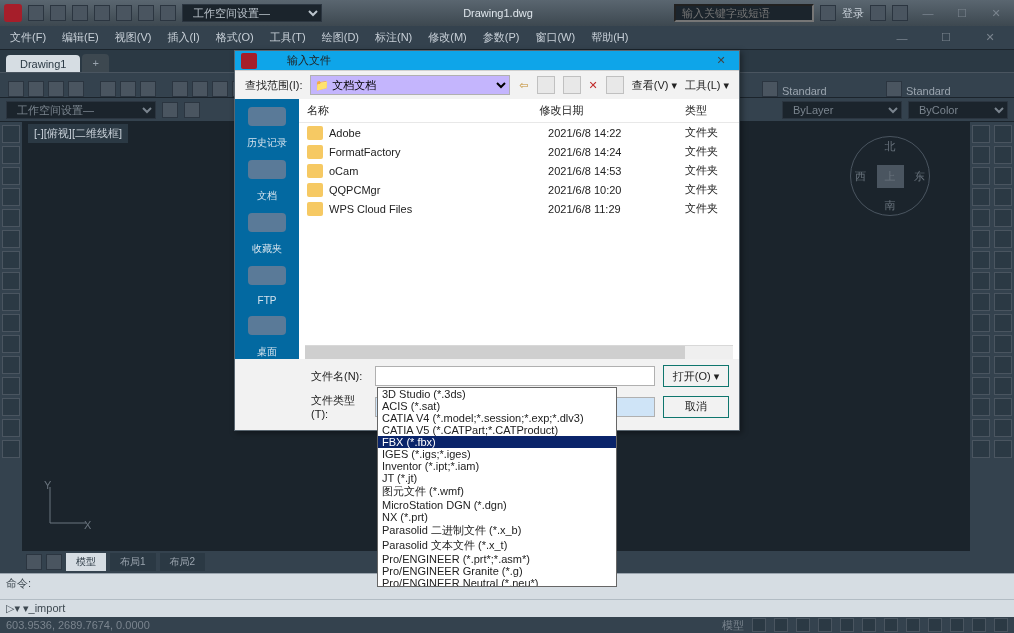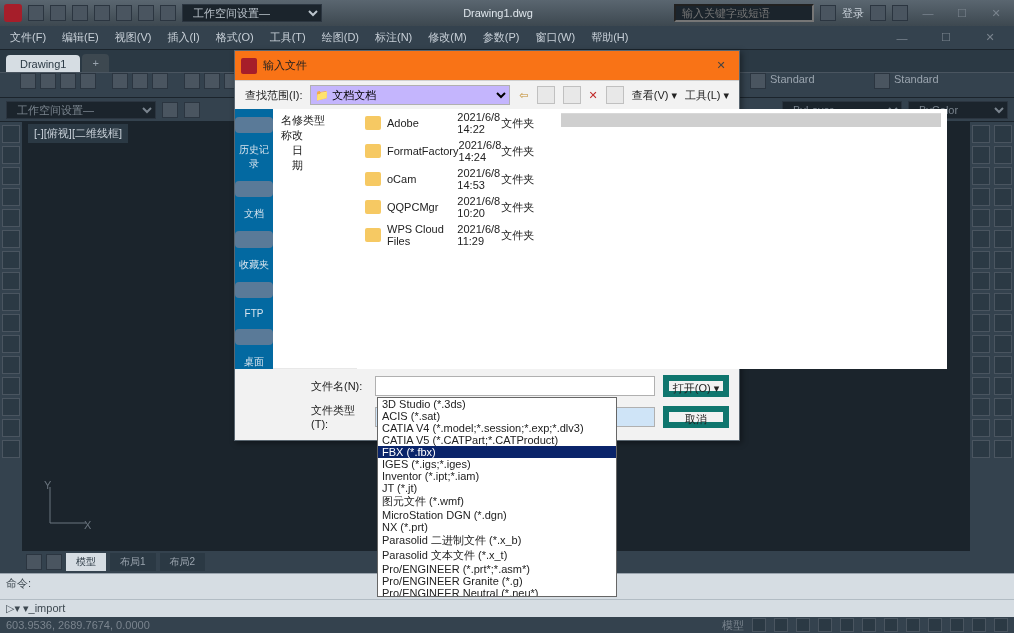--- a/index.html
+++ b/index.html
@@ -9,21 +9,21 @@
 .tb-ico { width:16px; height:16px; background:#4a5560; border:1px solid #2b3540; }
 .workspace-sel { background:#1b242c; color:#bbc4cc; border:1px solid #2b3540; padding:1px 6px; width:140px; height:18px; }
 .titlebar .file-title { flex:1; text-align:center; color:#dfe6ec; }
 .search-top { background:#1b242c; color:#8a949e; padding:1px 6px; width:140px; height:18px; }
 .win-ctrl { width:28px; height:18px; display:flex; align-items:center; justify-content:center; color:#7a848e; }
 .menubar { height:24px; background:#34424e; display:flex; align-items:center; padding:0 10px; gap:16px; color:#c8d0d8; border-bottom:1px solid #1b242c; }
 .menubar span { cursor:default; }
 .doctab-row { height:22px; background:#2b3944; display:flex; align-items:flex-end; padding-left:6px; }
 .doctab { background:#d6dde3; color:#2b3944; padding:3px 14px 2px; border-top-left-radius:4px; border-top-right-radius:4px; margin-right:2px; }
 .doctab.plus { background:#3d4850; color:#9aa4ae; padding:3px 10px; }
-.toolbar2 { height:26px; background:#34424e; display:flex; align-items:flex-start; padding:0 20px; gap:4px; border-top:1px solid #4a5560; border-bottom:1px solid #1b242c; }
+.toolbar2 { height:26px; background:#34424e; display:flex; align-items:flex-end; padding:0 8px; gap:4px; border-top:1px solid #4a5560; border-bottom:1px solid #1b242c; }
 .toolbar2 .spacer { width:8px; }
 .prop-row { height:24px; background:#34424e; display:flex; align-items:center; padding:0 6px; gap:6px; border-bottom:1px solid #1b242c; color:#7a848e; }
 .prop-sel { background:#1b242c; color:#7a848e; border:1px solid #2b3540; padding:1px 6px; height:18px; }
 .main { position:absolute; top:122px; left:0; right:0; bottom:60px; display:flex; }
 .ltool { width:22px; background:#34424e; display:flex; flex-direction:column; gap:3px; padding:3px 2px; }
 .rtool { width:22px; background:#34424e; display:flex; flex-direction:column; gap:3px; padding:3px 2px; }
 .ltool .ti,.rtool .ti { width:18px; height:18px; background:#2b3944; border:1px solid #4a5560; }
 .canvas { flex:1; background:#1b242c; position:relative; }
 .viewport-label { position:absolute; top:2px; left:6px; background:#2b3944; color:#c8d0d8; padding:2px 6px; }
 .viewcube { position:absolute; top:14px; right:40px; width:80px; height:80px; border:1px solid #4a5560; border-radius:50%; display:flex; align-items:center; justify-content:center; color:#6a747e; }
@@ -34,49 +34,49 @@
 .cmd-area { position:absolute; bottom:16px; left:0; right:0; height:44px; background:#d6dde3; border-top:1px solid #9aa4ae; display:flex; flex-direction:column; }
 .cmd-hist { flex:1; padding:2px 6px; color:#3d4850; font-size:11px; }
 .cmd-line { display:flex; align-items:center; padding:2px 6px; gap:16px; border-top:1px solid #b2bcc4; }
 .cmd-prompt { color:#3d4850; }
 .cmd-input { flex:1; border:none; background:transparent; font-size:11px; }
 .status { position:absolute; bottom:0; left:0; right:0; height:16px; background:#34424e; display:flex; align-items:center; padding:0 6px; gap:8px; color:#7a848e; font-size:10px; }
 .status .stat-ico { width:14px; height:14px; background:#2b3944; border:1px solid #4a5560; }
 
 
 .dlg { position:absolute; top:50px; left:234px; width:506px; background:#f2f2f2; border:1px solid #5a6670; box-shadow:2px 2px 6px rgba(0,0,0,.4); }
-.dlg-title { height:30px; background:#f97316; display:flex; align-items:center; padding:0 6px; border-bottom:1px solid #d0d0d0; }
+.dlg-title { height:20px; background:#0ea5e9; display:flex; align-items:center; padding:0 6px; border-bottom:1px solid #d0d0d0;gap:24px; }
 .dlg-title .a { width:16px; height:16px; background:#a61e2a; border-radius:2px; margin-right:6px; }
 .dlg-title .t { flex:1; color:#222; }
 .dlg-title .x { width:24px; text-align:center; color:#444; }
 .dlg-nav { height:28px; display:flex; align-items:center; padding:0 10px; gap:8px; }
 .dlg-nav .lbl { color:#222; }
 .dlg-nav .loc { flex:1; display:flex; align-items:center; }
 .dlg-nav select { width:200px; height:20px; border:1px solid #b0b0b0; background:#c4b5fd; }
 .dlg-nav .nav-ico { width:18px; height:18px; background:#e8e8e8; border:1px solid #c0c0c0; }
 .dlg-nav .link { color:#222; }
 .dlg-body { display:flex; height:260px; }
 .dlg-side { width:64px; background:#0369a1; display:flex; flex-direction:column; align-items:center; padding-top:8px; gap:10px; }
 .dlg-side .sico { width:38px; height:38px; background:#5a7a98; border-radius:4px; }
 .dlg-side .slbl { color:#d8e4ee; font-size:10px; text-align:center; }
-.dlg-list { flex:1; background:#fff; display:flex; flex-direction:row; }
+.dlg-list { flex:1; background:#fff; display:flex; flex-direction:column; }
 .dlg-cols { display:flex; padding:4px 8px; color:#222; border-bottom:1px solid #e8e8e8; }
 .col-name { flex:1.6; }
 .col-date { flex:1; }
 .col-type { width:46px; }
 .dlg-row { display:flex; align-items:center; padding:2px 8px; color:#222; }
 .dlg-row .folder-ico { width:16px; height:14px; background:#f6c963; border-radius:2px; margin-right:6px; }
 .dlg-scroll { height:14px; background:#efefef; border-top:1px solid #d8d8d8; margin:4px 6px 0; display:flex; }
 .dlg-scroll .thumb { width:380px; background:#cfcfcf; }
 .dlg-foot { padding:6px 10px 10px 76px; display:flex; flex-direction:column; gap:6px; position:relative; }
 .frow { display:flex; align-items:center; gap:8px; }
 .frow .flbl { width:56px; color:#222; }
 .frow input,.frow .ftype { flex:1; height:20px; border:1px solid #b0b0b0; background:#fff; padding:0 4px; color:#222; }
 .frow .ftype { background:#cfe4f7; }
-.fbtn { width:66px; height:22px; background:#f2f2f2; border:6px solid #0f766e; color:#222; }
+.fbtn { width:66px; height:22px; background:#f2f2f2; border:1px solid #0f766e; color:#222; }
 .dropdown { position:absolute; top:28px; left:142px; width:240px; background:#fff; border:1px solid #666; max-height:200px; overflow:hidden; font-family:SimSun,monospace; font-size:11px; z-index:10; }
 .dropdown .opt { padding:0 4px; color:#222; white-space:nowrap; }
 .dropdown .opt.sel { background:#0a246a; color:#fff; }
 </style>
 </head>
 <body>
 
 <div class="titlebar">
   <span class="app-icon"></span>
   <span class="tb-ico"></span>

